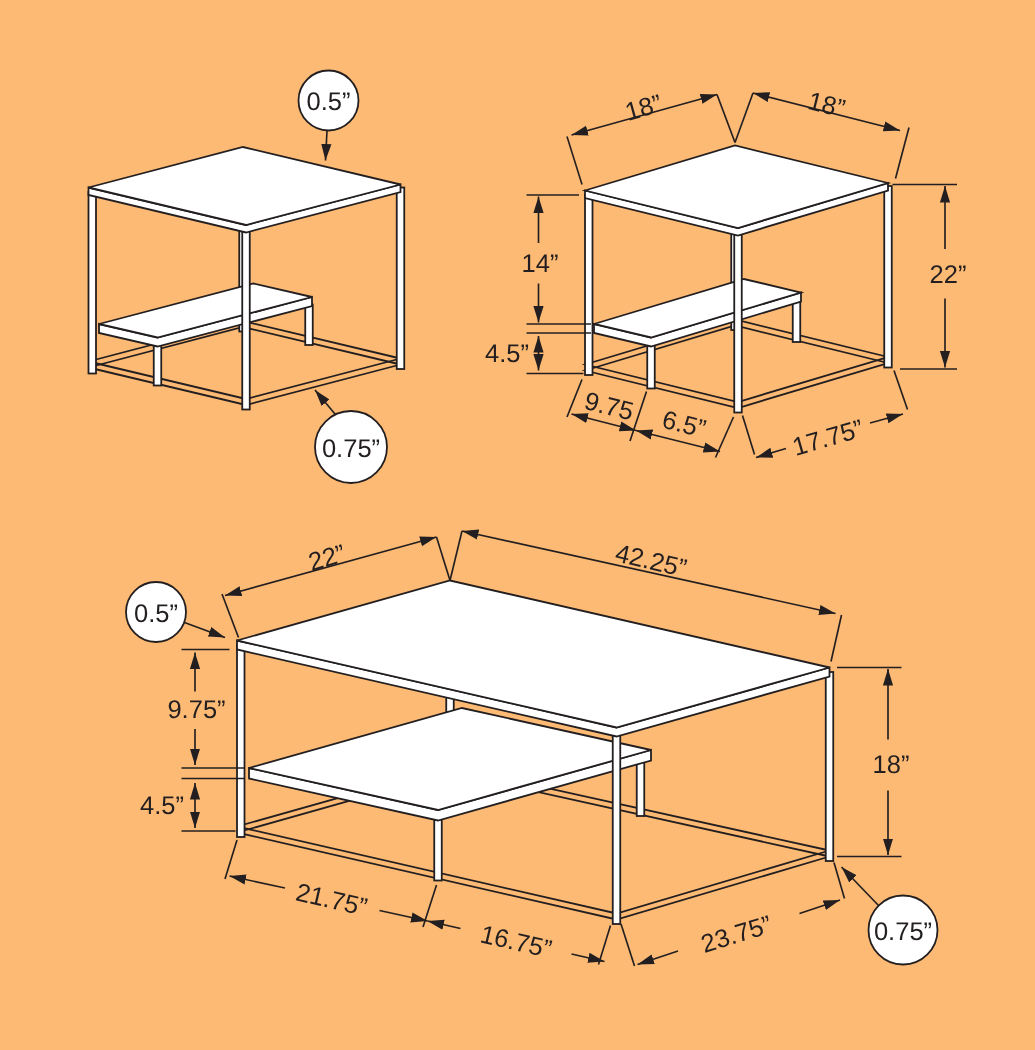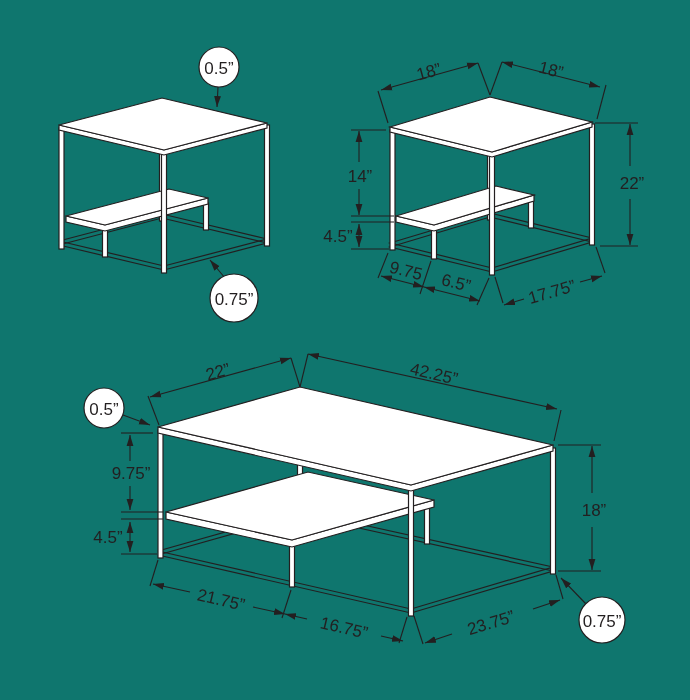--- a/index.html
+++ b/index.html
@@ -1,16 +1,16 @@
 <!DOCTYPE html>
 <html><head>
 <meta charset="utf-8">
 <style>
   html,body{margin:0;padding:0;background:#ffffff;}
-  .canvas{width:690px;height:700px;background:#0f766e;overflow:hidden;}
+  .canvas{width:690px;height:700px;background:#fdba74;overflow:hidden;}
   svg text{font-family:"Liberation Sans",sans-serif;font-size:17px;fill:#231f20;}
   .lbl{text-anchor:middle;dominant-baseline:central;}
   .ln{stroke:#231f20;stroke-width:1.2;fill:none;}
   .fw{stroke:#231f20;stroke-width:1.2;fill:#ffffff;}
   .dim{stroke:#231f20;stroke-width:1.1;fill:none;}
   .bubble{stroke:#231f20;stroke-width:1.2;fill:#ffffff;}
 </style>
 </head>
 <body>
 

